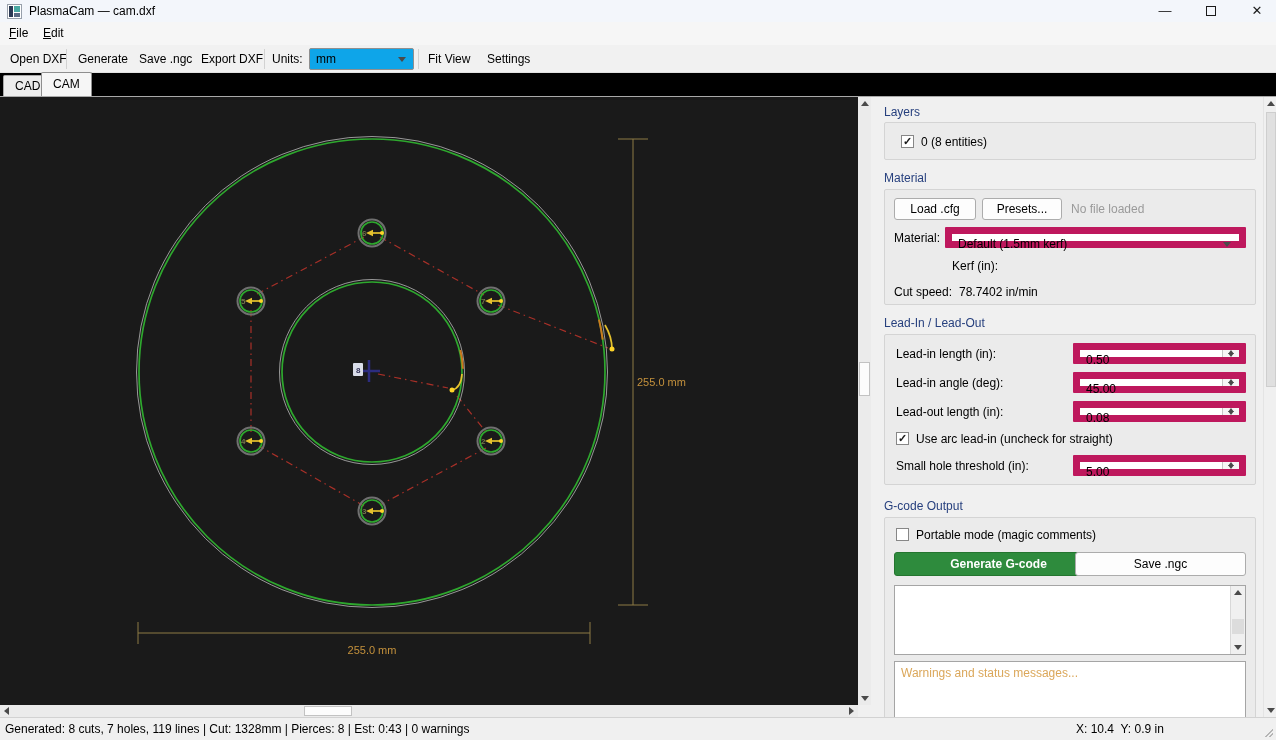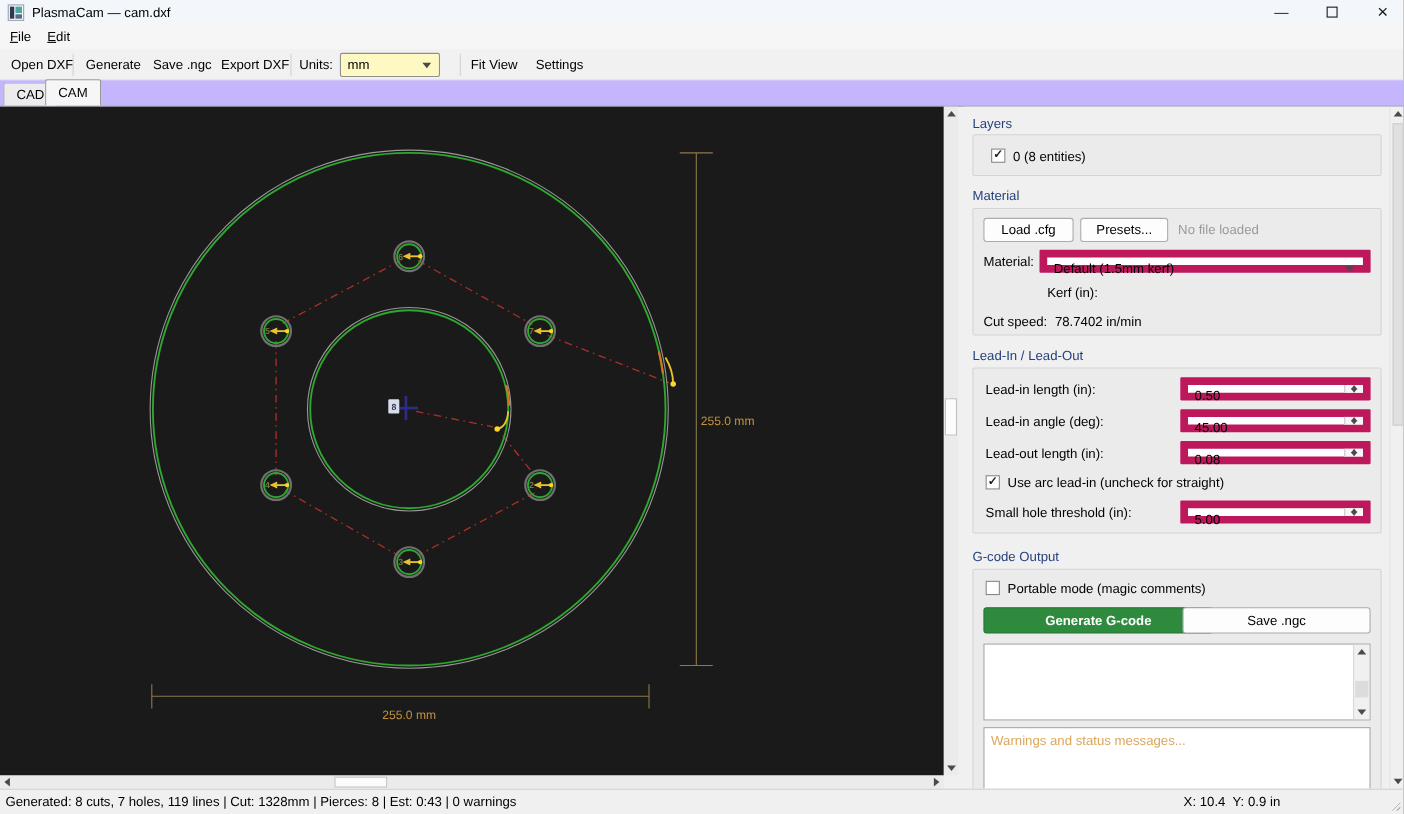--- a/index.html
+++ b/index.html
@@ -25,30 +25,30 @@
   #menu-file { left:2px; } #menu-edit { left:36px; }
 
   
   .toolbar { position:absolute; left:0; top:45px; width:1276px; height:28px; background:#f1f1f1; border-bottom:1px solid #e2e2e2; }
   .tool-btn { position:absolute; top:5px; height:19px; line-height:19px; padding:0 4px; }
   #tb-open { left:6px; } #tb-generate { left:74px; } #tb-save { left:135px; } #tb-export { left:197px; }
   #tb-fit { left:424px; } #tb-settings { left:483px; }
   .tool-sep { position:absolute; top:4px; width:1px; height:20px; background:#d2d2d2; }
   #sep1 { left:66px; } #sep2 { left:264px; } #sep3 { left:418px; }
   .units-label { position:absolute; left:272px; top:5px; line-height:19px; }
-  .units-combo { position:absolute; left:309px; top:3px; width:91px; height:22px; background:#fef9c3; border:1px solid #8f8f8f; border-radius:2px;padding-left:14px; }
+  .units-combo { position:absolute; left:309px; top:3px; width:105px; height:22px; background:#0ea5e9; border:1px solid #8f8f8f; border-radius:2px;padding-left:14px; }
   .combo-text { position:absolute; left:6px; top:1px; line-height:18px; }
   .tri-down { width:0; height:0; border-left:4px solid transparent; border-right:4px solid transparent; border-top:5px solid #4a4a4a; }
   .tri-up { width:0; height:0; border-left:4px solid transparent; border-right:4px solid transparent; border-bottom:5px solid #4a4a4a; }
   .tri-left { width:0; height:0; border-top:4px solid transparent; border-bottom:4px solid transparent; border-right:5px solid #4a4a4a; }
   .tri-right { width:0; height:0; border-top:4px solid transparent; border-bottom:4px solid transparent; border-left:5px solid #4a4a4a; }
   .units-combo .tri-down { position:absolute; right:7px; top:8px; }
 
   
-  .tabbar { position:absolute; left:0; top:73px; width:1276px; height:24px; background:#c4b5fd; border-bottom:1px solid #a9a9a9; }
+  .tabbar { position:absolute; left:0; top:73px; width:1276px; height:24px; background:#000000; border-bottom:1px solid #a9a9a9; }
   .tab { position:absolute; bottom:0; height:21px; line-height:20px; padding:0 11px; border:1px solid #a9a9a9; border-bottom:none; background:#ececec; border-radius:2px 2px 0 0; }
   #tab-cad { left:3px; }
   #tab-cam { left:41px; height:24px; line-height:23px; background:#f6f6f6; border-color:#8f8f8f; z-index:2; }
 
   
   .canvas { position:absolute; left:0; top:97px; width:858px; height:608px; background:#1a1a1a; }
 
   
   .rapid { stroke:#a93028; stroke-width:1.2; stroke-dasharray:7 4 1.5 4; }
   .offset { fill:none; stroke:#b8b8b8; stroke-width:1; opacity:.8; }

